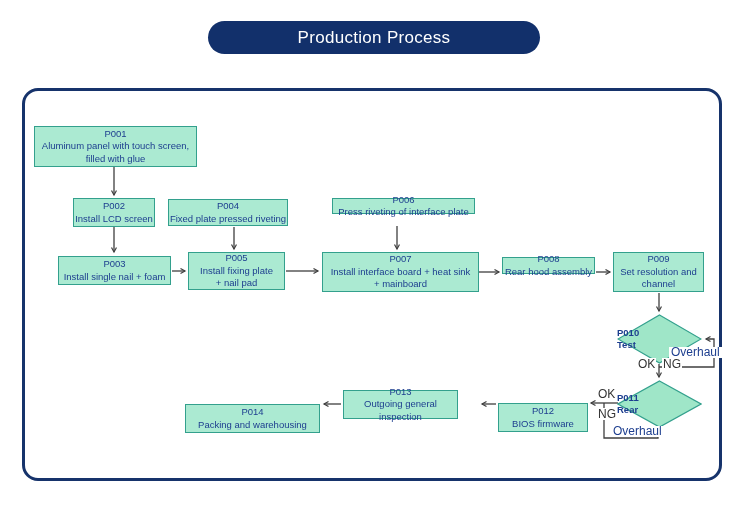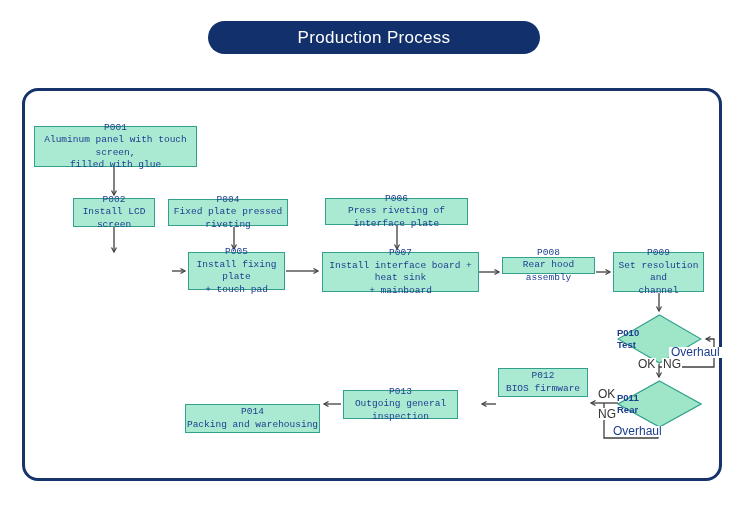--- a/index.html
+++ b/index.html
@@ -20,32 +20,31 @@
   }
   .conn { position:absolute; left:0; top:0; }
   .ln { fill:none; stroke:var(--arrow,#3f3f3f); stroke-width:1.3px; }
   .head { fill:none; stroke:var(--arrow,#3f3f3f); stroke-width:1.2px; }
   .node {
     position:absolute; box-sizing:border-box;
     background:var(--node-fill,#abead2); border:1.5px solid var(--node-border,#33a08d);
     color:var(--node-text,#1d3e8f); font-size:9.5px; line-height:12.5px;
     display:flex; flex-direction:column; align-items:center; justify-content:center;
     text-align:center;
-    font-family:Liberation Mono, monospace;
   }
   .p001{left:34px;top:126px;width:163px;height:41px}
   .p002{left:73px;top:198px;width:82px;height:29px}
   .p003{left:58px;top:256px;width:113px;height:29px}
   .p004{left:168px;top:199px;width:120px;height:27px}
   .p005{left:188px;top:252px;width:97px;height:38px}
-  .p006{left:325px;top:198px;width:143px;height:27px}
+  .p006{left:332px;top:198px;width:143px;height:16px}
   .p007{left:322px;top:252px;width:157px;height:40px}
   .p008{left:502px;top:257px;width:93px;height:17px}
   .p009{left:613px;top:252px;width:91px;height:40px}
-  .p012{left:498px;top:368px;width:90px;height:29px}
+  .p012{left:498px;top:403px;width:90px;height:29px}
   .p013{left:343px;top:390px;width:115px;height:29px}
   .p014{left:185px;top:404px;width:135px;height:29px}
   .diamond { position:absolute; background:transparent; }
   .p010{left:617px;top:314px;width:85px;height:50px}
   .p011{left:617px;top:380px;width:85px;height:48px}
   .diamond svg { position:absolute; left:0; top:0; }
   .dshape { fill:var(--diamond-fill,#9fe6c8); stroke:var(--node-border,#33a08d); stroke-width:1.2px; }
   .dtext {
     position:absolute; inset:0; display:flex; flex-direction:column;
     align-items:flex-start; justify-content:center; text-align:center;
@@ -100,28 +99,32 @@
 
   <div class="node p001">
     <span>P001</span>
     <span>Aluminum panel with touch screen,</span>
     <span>filled with glue</span>
   </div>
   <div class="node p002">
     <span>P002</span>
     <span>Install LCD screen</span>
   </div>
+  <div class="node p003">
+    <span>P003</span>
+    <span>Install single nail + foam</span>
+  </div>
   <div class="node p004">
     <span>P004</span>
     <span>Fixed plate pressed riveting</span>
   </div>
   <div class="node p005">
     <span>P005</span>
     <span>Install fixing plate</span>
-    <span>+ touch pad</span>
+    <span>+ nail pad</span>
   </div>
   <div class="node p006">
     <span>P006</span>
     <span>Press riveting of interface plate</span>
   </div>
   <div class="node p007">
     <span>P007</span>
     <span>Install interface board + heat sink</span>
     <span>+ mainboard</span>
   </div>

